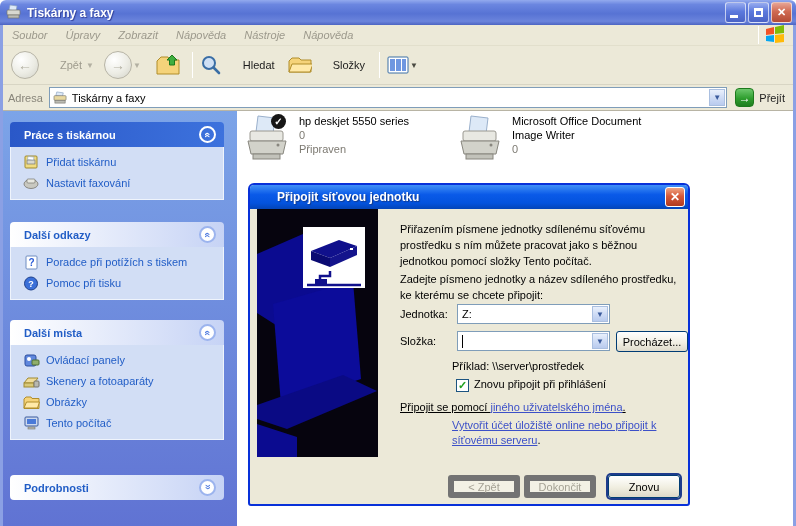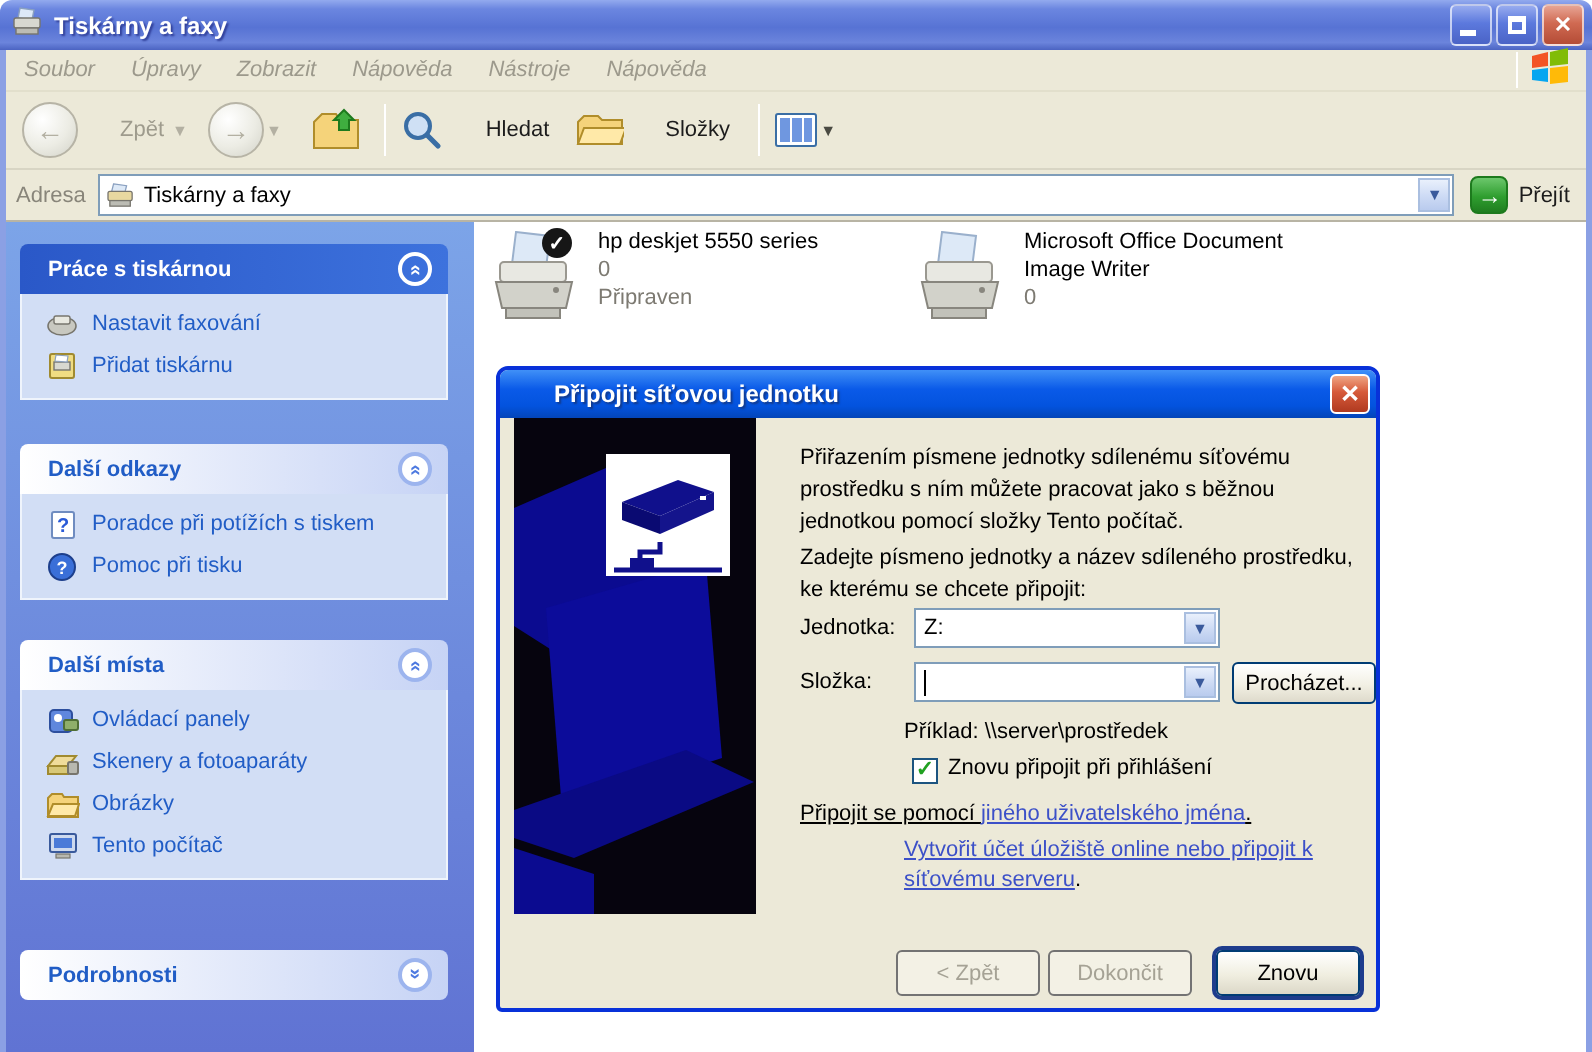--- a/index.html
+++ b/index.html
@@ -117,21 +117,21 @@
     background:linear-gradient(180deg,#ffffff,#f2f0e4 55%,#dedacb); color:#000; }
   #dlg-example { left:202px; top:151px; }
   #dlg-check { left:206px; top:170px; width:13px; height:13px; background:#fff;
     border:1px solid #1c5480; color:#21a121; font-weight:bold; font-size:11px;
     display:flex; align-items:center; justify-content:center; line-height:11px; }
   #dlg-check-label { left:224px; top:169px; }
   #dlg-connect { left:150px; top:190px; width:274px;text-decoration:underline; }
   .dlg-link { color:#3c50c8; text-decoration:underline; cursor:pointer; }
   #dlg-signup { left:202px; top:209px; width:244px; line-height:15px; }
   .dlg-btn { width:72px; height:23px; top:266px; }
-  .dlg-btn.disabled { background:#f3f1e5; border:1px solid #737373; color:#a5a295; }
+  .dlg-btn.disabled { background:#f3f1e5; border:6px solid #737373; color:#a5a295; }
   #btn-back { left:198px; }
   #btn-finish { left:274px; }
   #btn-cancel { left:358px; background:linear-gradient(180deg,#ffffff,#f0eee0 55%,#dcd8c8);
     border:1px solid #003c74; box-shadow:0 0 0 2px #1e3c8c; color:#000; }
 </style>
 </head>
 <body>
 
 <div id="win">
 
@@ -244,32 +244,32 @@
   <div class="panel" style="top:122px">
     <div class="panel-header dark">
       <span class="hdr-label">Práce s tiskárnou</span>
       <span class="chev-circle white">
           <span class="chev">«</span>
         </span>
     </div>
     <div class="panel-body">
       <div class="side-item">
         <span class="icn"><svg width="17" height="15" viewBox="0 0 17 15">
-              <ellipse cx="8" cy="8" rx="7" ry="4.5" fill="#c8c8c0" stroke="#77756d" stroke-width="0.8"></ellipse>
-              <rect x="4" y="3" width="8" height="4" rx="1" fill="#e8e8e0" stroke="#77756d" stroke-width="0.7"></rect>
-            </svg></span>
-        <span class="lbl">Nastavit faxování</span>
-      </div>
-      <div class="side-item">
-        <span class="icn"><svg width="17" height="15" viewBox="0 0 17 15">
               <rect x="2" y="1" width="12" height="12" rx="1" fill="#f0dc82" stroke="#a08a30"></rect>
               <rect x="4" y="5" width="8" height="4" fill="#d8d8d0" stroke="#77756d" stroke-width="0.7"></rect>
               <polygon points="5,1.5 11,2 10.5,5 4.5,4.5" fill="#fff" stroke="#8aa0c0" stroke-width="0.6"></polygon>
             </svg></span>
         <span class="lbl">Přidat tiskárnu</span>
+      </div>
+      <div class="side-item">
+        <span class="icn"><svg width="17" height="15" viewBox="0 0 17 15">
+              <ellipse cx="8" cy="8" rx="7" ry="4.5" fill="#c8c8c0" stroke="#77756d" stroke-width="0.8"></ellipse>
+              <rect x="4" y="3" width="8" height="4" rx="1" fill="#e8e8e0" stroke="#77756d" stroke-width="0.7"></rect>
+            </svg></span>
+        <span class="lbl">Nastavit faxování</span>
       </div>
     </div>
   </div>
 
   <div class="panel" style="top:222px">
     <div class="panel-header light">
       <span class="hdr-label">Další odkazy</span>
       <span class="chev-circle blue">
           <span class="chev">«</span>
         </span>

